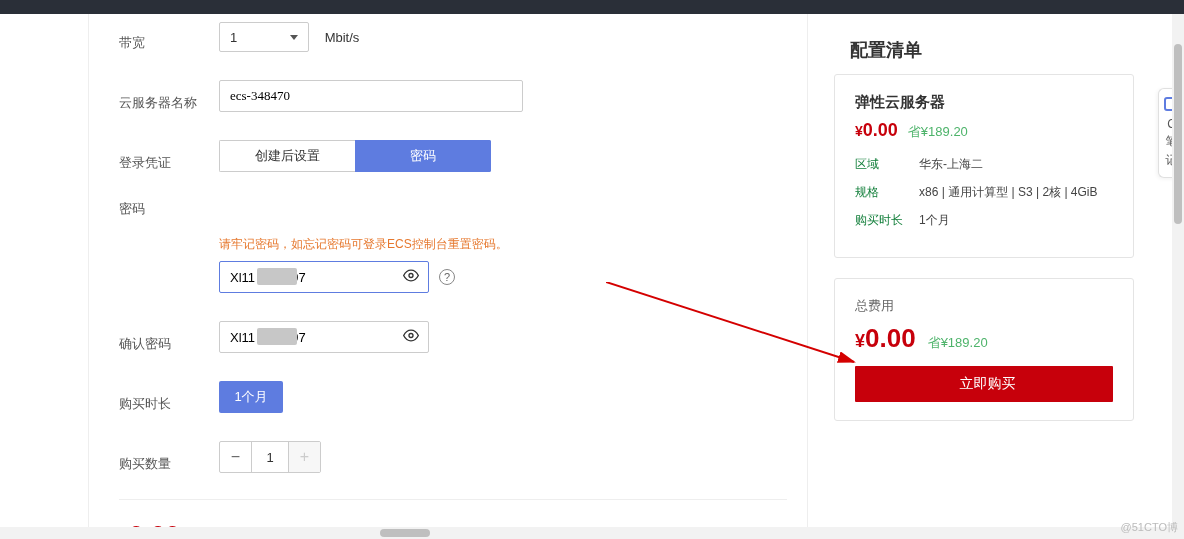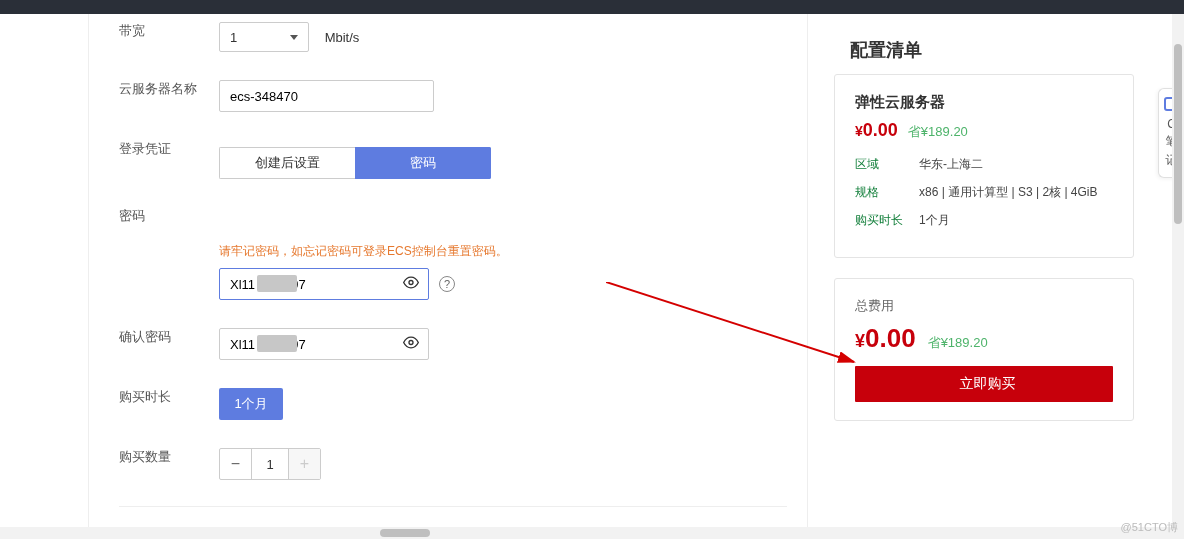--- a/index.html
+++ b/index.html
@@ -25,21 +25,21 @@
     .main-panel {
       width: 720px;
       background: #fff;
       margin-left: 88px;
       padding: 0 20px 20px 30px;
       border: 1px solid #eee;
       border-top: none;
     }
     .form-row {
       display: flex;
-      align-items: flex-start;
+      align-items: flex-end;
       margin-top: 28px;
     }
     .form-row.first { margin-top: 8px; }
     .form-label {
       width: 100px;
       color: #555;
       font-size: 13px;
       flex-shrink: 0;
     }
     .form-control { flex: 1; }
@@ -64,27 +64,26 @@
     .unit { margin-left: 12px; color: #333; }
     .text-input {
       height: 32px;
       border: 1px solid #ccc;
       border-radius: 2px;
       padding: 0 10px;
       font-size: 13px;
       width: 270px;
       outline: none;
     }
-    .text-input.wide { width: 215px; }
+    .text-input.wide { width: 304px; font-family: Liberation Serif, serif; }
     .toggle-group {
       display: inline-flex;
       height: 32px;
       border-radius: 2px;
       overflow: hidden;
-      margin-top: 7px;
     }
     .toggle-btn {
       width: 136px;
       display: flex;
       align-items: center;
       justify-content: center;
       font-size: 13px;
       cursor: pointer;
       border: 1px solid #ccc;
     }

